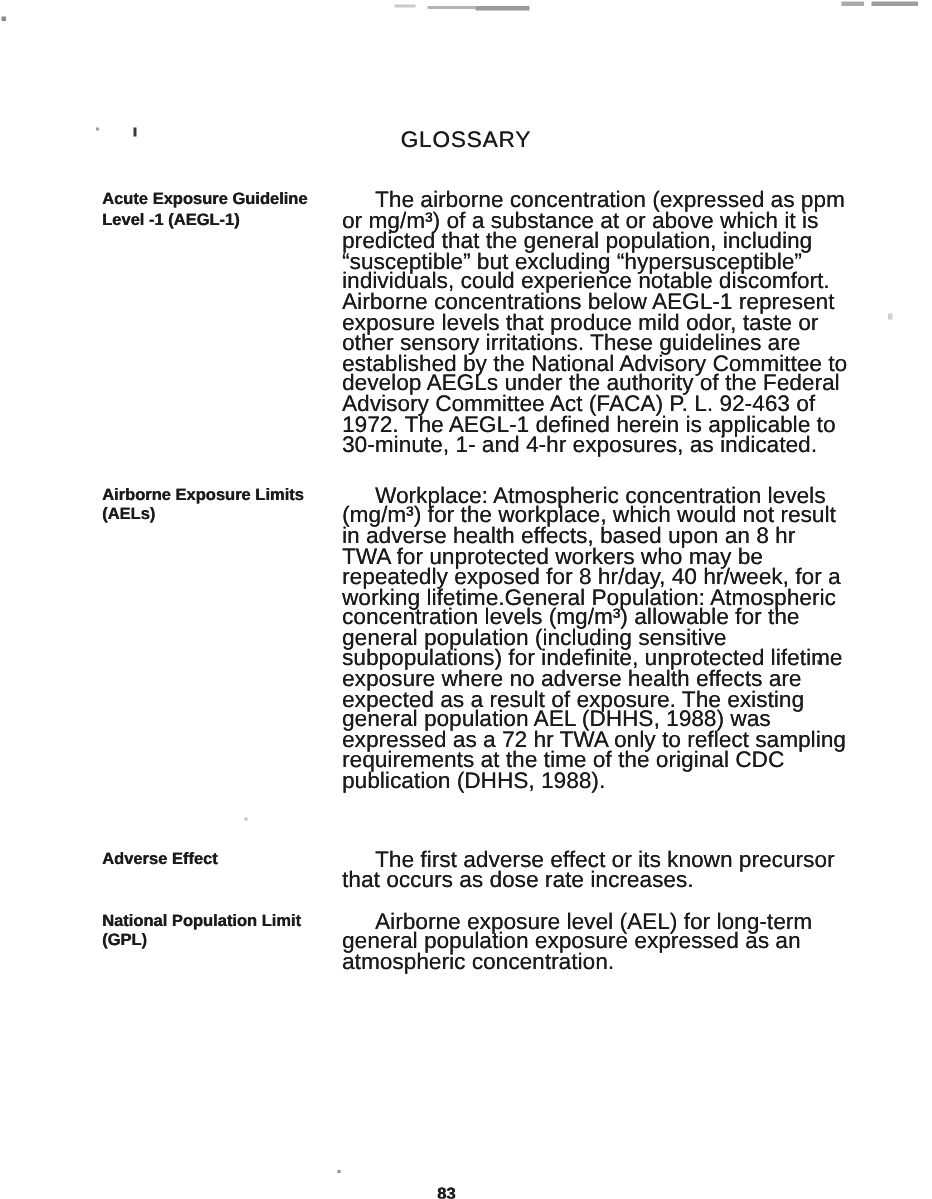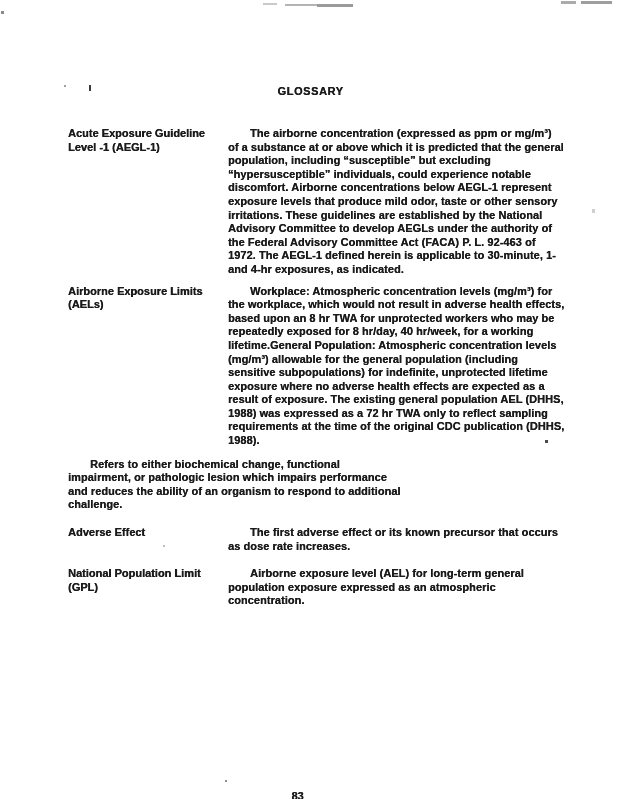--- a/index.html
+++ b/index.html
@@ -17,55 +17,55 @@
     font-family: "Liberation Sans", "DejaVu Sans", sans-serif;
     color: #1b1b1b;
   }
   .title {
     position: absolute;
     top: 85px;
     left: 0;
     right: 0;
     margin: 0;
     text-align: center;
-    font-size: 11px;
-    font-weight: 700;
+    font-size: 15px;
+    font-weight: 400;
     letter-spacing: 0.6px;
     text-shadow: 0.3px 0 0 currentColor;
   }
   .glossary {
     position: absolute;
     top: 127px;
     left: 68px;
     width: 497px;
   }
   .entry {
     display: flex;
     align-items: flex-start;
     margin-bottom: 14px;
   }
-  .entry:nth-child(1) { margin-bottom: 8px; }
-  .entry:nth-child(2) { margin-bottom: 10px; }
+  .entry:nth-child(1) { margin-bottom: 20px; }
+  .entry:nth-child(2) { margin-bottom: 25px; }
   .entry:nth-child(5) { margin-bottom: 22px; }
   .term {
     flex: 0 0 160px;
     width: 160px;
     font-size: 11px;
     line-height: 13.6px;
     font-weight: 700;
     text-shadow: 0.3px 0 0 currentColor;
     padding-right: 6px;
     box-sizing: border-box;
   }
   .definition {
     flex: 0 0 337px;
     width: 337px;
-    font-size: 11px;
+    font-size: 15px;
     line-height: 13.6px;
-    font-weight: 700;
+    font-weight: 400;
     text-indent: 22px;
     text-shadow: 0.15px 0 0 currentColor;
     letter-spacing: 0.05px;
   }
   .page-number {
     position: absolute;
     top: 749px;
     left: 0;
     right: 26px;
     text-align: center;
@@ -116,21 +116,20 @@
       <div class="definition">The airborne concentration (expressed as ppm or mg/m³) of a substance at or above which it is predicted that the general population, including “susceptible” but excluding “hypersusceptible” individuals, could experience notable discomfort. Airborne concentrations below AEGL-1 represent exposure levels that produce mild odor, taste or other sensory irritations. These guidelines are established by the National Advisory Committee to develop AEGLs under the authority of the Federal Advisory Committee Act (FACA) P. L. 92-463 of 1972. The AEGL-1 defined herein is applicable to 30-minute, 1- and 4-hr exposures, as indicated.</div>
     </div>
 
     <div class="entry">
       <div class="term">Airborne Exposure Limits (AELs)</div>
       <div class="definition">Workplace: Atmospheric concentration levels (mg/m³) for the workplace, which would not result in adverse health effects, based upon an 8 hr TWA for unprotected workers who may be repeatedly exposed for 8 hr/day, 40 hr/week, for a working lifetime.General Population: Atmospheric concentration levels (mg/m³) allowable for the general population (including sensitive subpopulations) for indefinite, unprotected lifetime exposure where no adverse health effects are expected as a result of exposure. The existing general population AEL (DHHS, 1988) was expressed as a 72 hr TWA only to reflect sampling requirements at the time of the original CDC publication (DHHS, 1988).</div>
     </div>
 
 
     <div class="entry">
-      <div class="definition">Refers to either biochemical change, functional impairment, or pathologic lesion which impairs performance and reduces the ability of an organism to respond to additional challenge.</div>
     </div>
 
     <div class="entry">
       <div class="term">Adverse Effect</div>
       <div class="definition">The first adverse effect or its known precursor that occurs as dose rate increases.</div>
     </div>
 
     <div class="entry">
       <div class="term">National Population Limit (GPL)</div>
       <div class="definition">Airborne exposure level (AEL) for long-term general population exposure expressed as an atmospheric concentration.</div>

